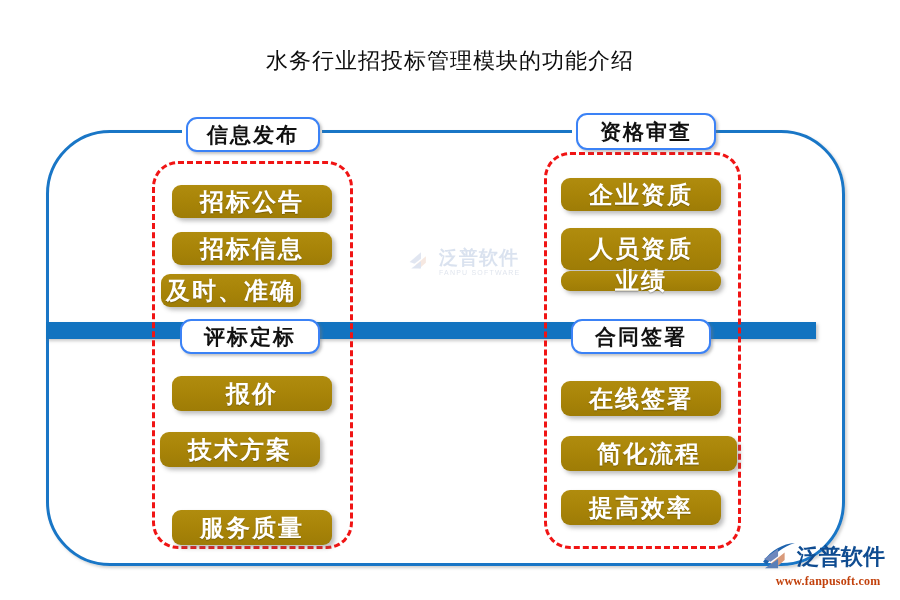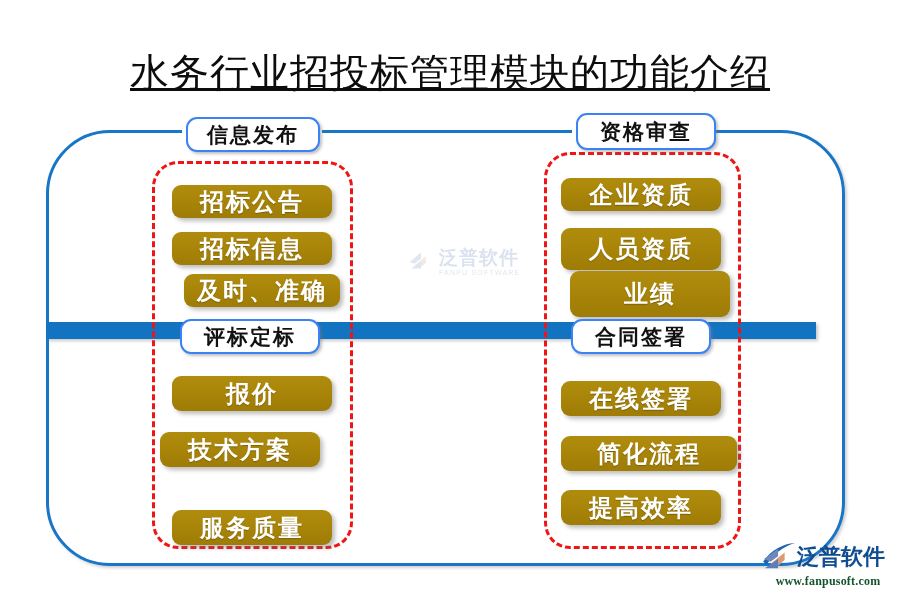--- a/index.html
+++ b/index.html
@@ -24,27 +24,26 @@
     background: #fff;
   }
 
   
   .page-title {
     position: absolute;
     left: 0;
     top: 46px;
     width: 900px;
     text-align: center;
-    font-size: 39px;
+    font-size: 22px;
     font-weight: 400;
     color: #0d0d0d;
     letter-spacing: 1px;
     font-family: "Liberation Serif", "DejaVu Serif", serif;
     white-space: nowrap;
-    text-decoration: underline;
   }
 
   
   .outer-frame {
     position: absolute;
     left: 46px;
     top: 130px;
     width: 799px;
     height: 436px;
     border: 3px solid #1976C6;
@@ -126,29 +125,29 @@
     font-family: "Liberation Serif", "DejaVu Serif", serif;
     box-shadow: 3px 3px 4px rgba(110,110,110,0.45);
     z-index: 5;
     white-space: nowrap;
     text-shadow: 0 1px 1px rgba(0,0,0,0.25);
   }
 
   
   .gb-l1 { left: 172px; top: 185px; width: 160px; height: 33px; }
   .gb-l2 { left: 172px; top: 232px; width: 160px; height: 33px; }
-  .gb-l3 { left: 184px; top: 274px; width: 156px; height: 33px; }
+  .gb-l3 { left: 161px; top: 274px; width: 140px; height: 33px; }
   .gb-l4 { left: 172px; top: 376px; width: 160px; height: 35px; }
   .gb-l5 { left: 160px; top: 432px; width: 160px; height: 35px; text-align: right; }
   .gb-l6 { left: 172px; top: 510px; width: 160px; height: 35px; }
 
   
   .gb-r1 { left: 561px; top: 178px; width: 160px; height: 33px; }
   .gb-r2 { left: 561px; top: 228px; width: 160px; height: 42px; font-family: Liberation Mono, monospace; }
-  .gb-r3 { left: 561px; top: 271px; width: 160px; height: 46px; margin-left: 9px; }
+  .gb-r3 { left: 561px; top: 271px; width: 160px; height: 20px; }
   .gb-r4 { left: 561px; top: 381px; width: 160px; height: 35px; }
   .gb-r5 { left: 561px; top: 436px; width: 176px; height: 35px; }
   .gb-r6 { left: 561px; top: 490px; width: 160px; height: 35px; }
 
   
   .watermark {
     position: absolute;
     left: 408px;
     top: 238px;
     width: 130px;
@@ -192,21 +191,21 @@
   .brand-logo .bl-cn {
     font-size: 22px;
     font-weight: 700;
     color: #0F4C91;
     letter-spacing: 0px;
     font-family: "Liberation Serif", "DejaVu Serif", serif;
     white-space: nowrap;
   }
   .brand-logo .bl-url {
     font-size: 12px;
-    color: #14532d;
+    color: #c2410c;
     font-weight: 700;
     letter-spacing: 0.2px;
     font-family: "Liberation Serif", "DejaVu Serif", serif;
     text-align: center;
     margin-top: 1px;
     white-space: nowrap;
   }
 </style>
 </head>
 <body>

